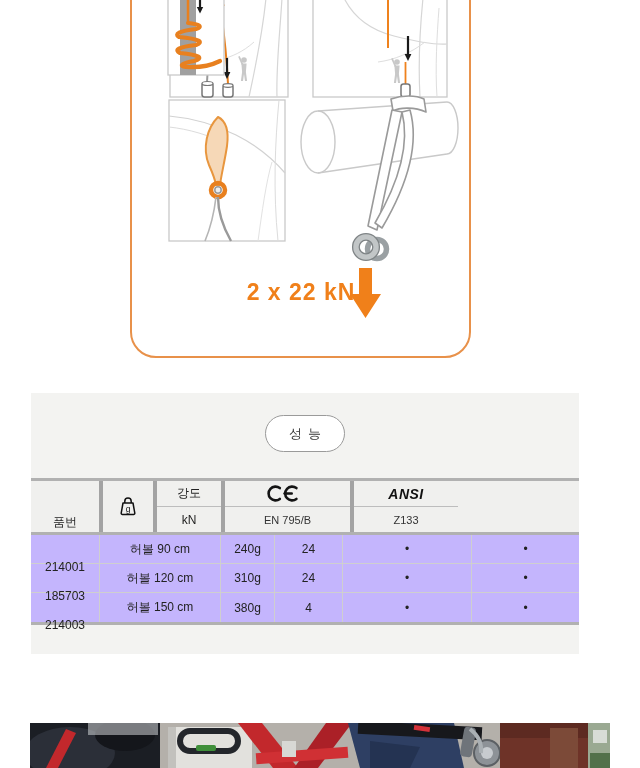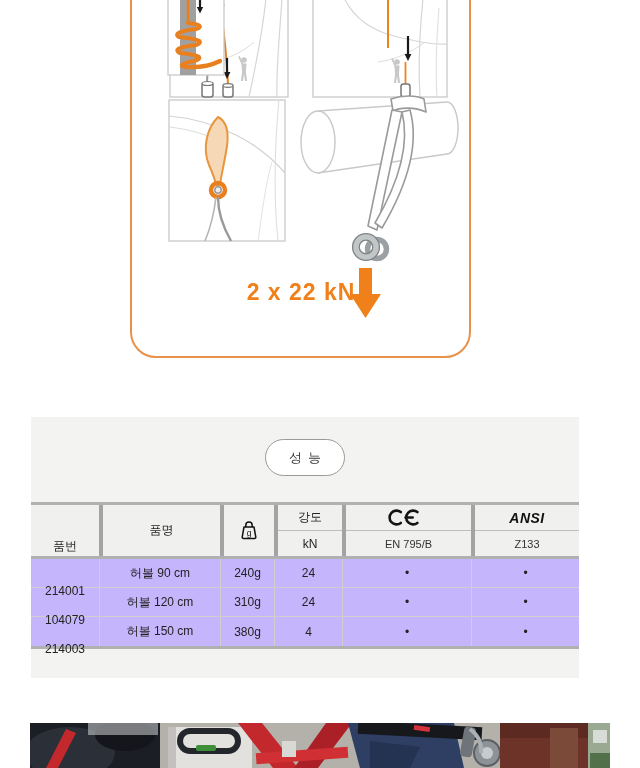--- a/index.html
+++ b/index.html
@@ -8,21 +8,21 @@
     background:#ffffff;font-family:"Liberation Sans",sans-serif;color:#222;
   }
   
   .fig-box{
     position:absolute;left:130px;top:-40px;width:337px;height:394px;
     border:2px solid #e8914a;border-radius:26px;background:#fff;
   }
   .fig-svg{position:absolute;left:130px;top:0;width:337px;height:354px;}
   
   .section{
-    position:absolute;left:31px;top:417px;width:548px;height:261px;
+    position:absolute;left:31px;top:393px;width:548px;height:261px;
     background:#f3f3f1;
   }
   .badge{
     position:absolute;left:50%;transform:translateX(-50%);top:22px;
     width:80px;height:37px;background:#fff;border:1px solid #9a9a9a;border-radius:19px;
     display:flex;align-items:center;justify-content:center;
     font-size:13px;color:#333;letter-spacing:6px;text-indent:6px;box-sizing:border-box;
   }
   .tbl{position:absolute;left:0;top:85px;width:548px;border-top:3px solid #b1b1b1;border-bottom:3px solid #b1b1b1;box-sizing:border-box;}
   .thead{display:flex;height:51px;border-bottom:3px solid #b1b1b1;background:#f0f0ee;}
@@ -150,21 +150,20 @@
 </svg>
 
 <div class="section">
   <div class="badge">
     <span>성능</span>
   </div>
 
   <div class="tbl">
     <div class="thead">
       <div class="th c1">품번</div>
-      <div class="th c2">품명</div>
       <div class="th c3">
         <svg width="20" height="20" viewBox="0 0 20 20">
           <path d="M6.8,6 V4.2 A3.2,3.2 0 0 1 13.2,4.2 V6" fill="none" stroke="#111" stroke-width="1.5"></path>
           <path d="M5,6 H15 L16.8,16.2 A1.2,1.2 0 0 1 15.6,17.5 H4.4 A1.2,1.2 0 0 1 3.2,16.2 Z" fill="none" stroke="#111" stroke-width="1.5" stroke-linejoin="round"></path>
           <text x="10" y="15" text-anchor="middle" font-size="8.5" fill="#111" font-family="Liberation Sans, sans-serif">g</text>
         </svg>
       </div>
       <div class="th c4 stacked">
         <div class="half top">강도</div>
         <div class="half kn">kN</div>
@@ -189,21 +188,21 @@
 
     <div class="trow">
       <div class="td c1">214001</div>
       <div class="td c2">허볼 90 cm</div>
       <div class="td c3">240g</div>
       <div class="td c4">24</div>
       <div class="td c5">•</div>
       <div class="td c6">•</div>
     </div>
     <div class="trow">
-      <div class="td c1">104079</div>
+      <div class="td c1">185703</div>
       <div class="td c2">허볼 120 cm</div>
       <div class="td c3">310g</div>
       <div class="td c4">24</div>
       <div class="td c5">•</div>
       <div class="td c6">•</div>
     </div>
     <div class="trow">
       <div class="td c1">214003</div>
       <div class="td c2">허볼 150 cm</div>
       <div class="td c3">380g</div>

